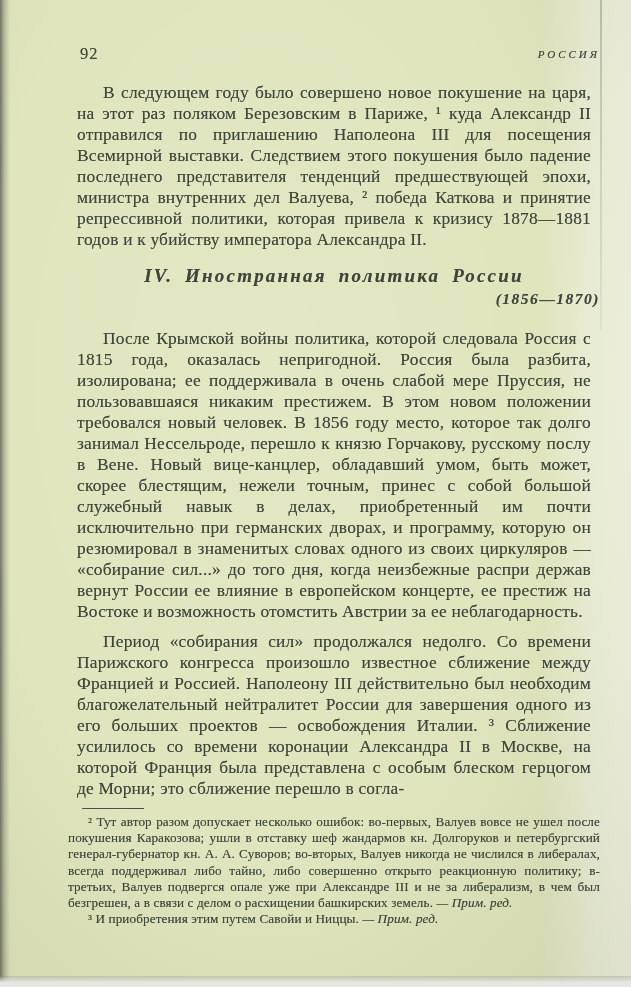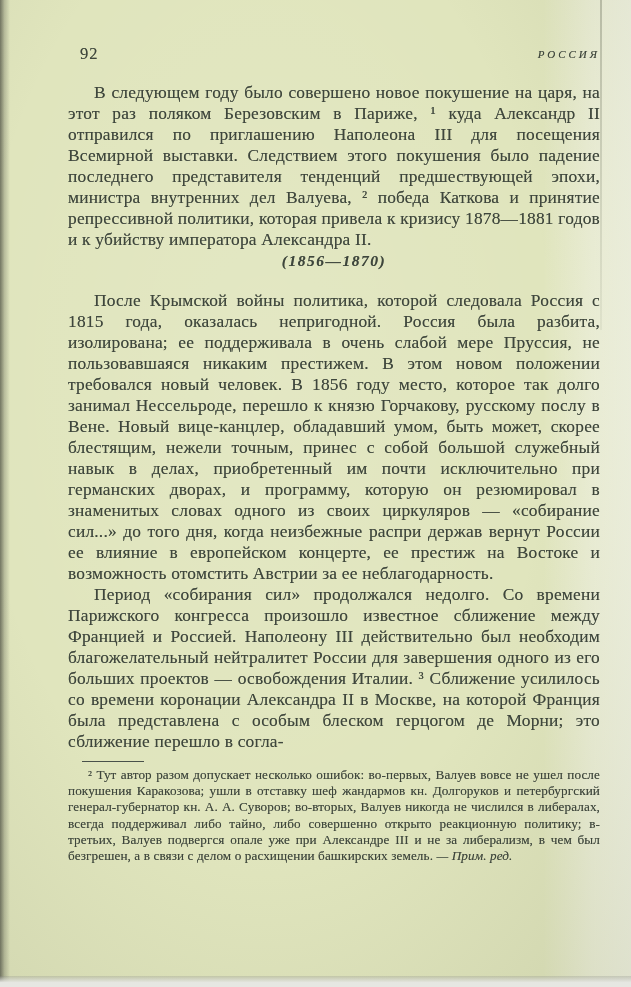--- a/index.html
+++ b/index.html
@@ -61,35 +61,35 @@
     letter-spacing: 1px;
   }
   .runhead {
     display: inline-block;
     font-style: italic;
     font-size: 11px;
     letter-spacing: 3px;
     word-spacing: 2px;
   }
   p.body-para {
-    margin: 0;
+    margin: 9px;
     text-indent: 26px;
   }
   .sec-heading {
     margin: 15px 0 2px 0;
     text-align: center;
     text-indent: 0;
     font-weight: bold;
     font-style: italic;
     font-size: 19px;
     letter-spacing: 2.2px;
     word-spacing: 5px;
   }
   .sec-years {
-    text-align: center;
+    text-align: right;
     font-weight: bold;
     font-style: italic;
     font-size: 15.5px;
     letter-spacing: 1.5px;
     margin-bottom: 19px;
   }
   .fn-rule {
     width: 62px;
     height: 0;
     border-top: 1.6px solid #49514a;
@@ -118,25 +118,27 @@
 
   <div class="content">
 
     <div class="pagehead">
       <span class="pagenum">92</span>
       <span class="runhead">РОССИЯ</span>
     </div>
 
     <p class="body-para">В следующем году было совершено новое покушение на царя, на этот раз поляком Березовским в Париже, ¹ куда Александр II отправился по приглашению Наполеона III для посещения Всемирной выставки. Следствием этого покушения было падение последнего представителя тенденций предшествующей эпохи, министра внутренних дел Валуева, ² победа Каткова и принятие репрессивной политики, которая привела к кризису 1878—1881 годов и к убийству императора Александра II.</p>
 
+    <h2 class="sec-heading">IV. Иностранная политика России</h2>
     <div class="sec-years">(1856—1870)</div>
 
     <p class="body-para">После Крымской войны политика, которой следовала Россия с 1815 года, оказалась непригодной. Россия была разбита, изолирована; ее поддерживала в очень слабой мере Пруссия, не пользовавшаяся никаким престижем. В этом новом положении требовался новый человек. В 1856 году место, которое так долго занимал Нессельроде, перешло к князю Горчакову, русскому послу в Вене. Новый вице-канцлер, обладавший умом, быть может, скорее блестящим, нежели точным, принес с собой большой служебный навык в делах, приобретенный им почти исключительно при германских дворах, и программу, которую он резюмировал в знаменитых словах одного из своих циркуляров — «собирание сил...» до того дня, когда неизбежные распри держав вернут России ее влияние в европейском концерте, ее престиж на Востоке и возможность отомстить Австрии за ее неблагодарность.</p>
     <p class="body-para">Период «собирания сил» продолжался недолго. Со времени Парижского конгресса произошло известное сближение между Францией и Россией. Наполеону III действительно был необходим благожелательный нейтралитет России для завершения одного из его больших проектов — освобождения Италии. ³ Сближение усилилось со времени коронации Александра II в Москве, на которой Франция была представлена с особым блеском герцогом де Морни; это сближение перешло в согла-</p>
 
     <div class="fn-rule"></div>
 
     <div class="footnotes">
       <p><span>² Тут автор разом допускает несколько ошибок: во-первых, Валуев вовсе не ушел после покушения Каракозова; ушли в отставку шеф жандармов кн. Долгоруков и петербургский генерал-губернатор кн. А. А. Суворов; во-вторых, Валуев никогда не числился в либералах, всегда поддерживал либо тайно, либо совершенно открыто реакционную политику; в-третьих, Валуев подвергся опале уже при Александре III и не за либерализм, в чем был безгрешен, а в связи с делом о расхищении башкирских земель.</span> <span class="fn-attr">— Прим. ред.</span></p>
+      <p><span>³ И приобретения этим путем Савойи и Ниццы.</span> <span class="fn-attr">— Прим. ред.</span></p>
     </div>
 
   </div>
 </div>
 
 </body></html>

